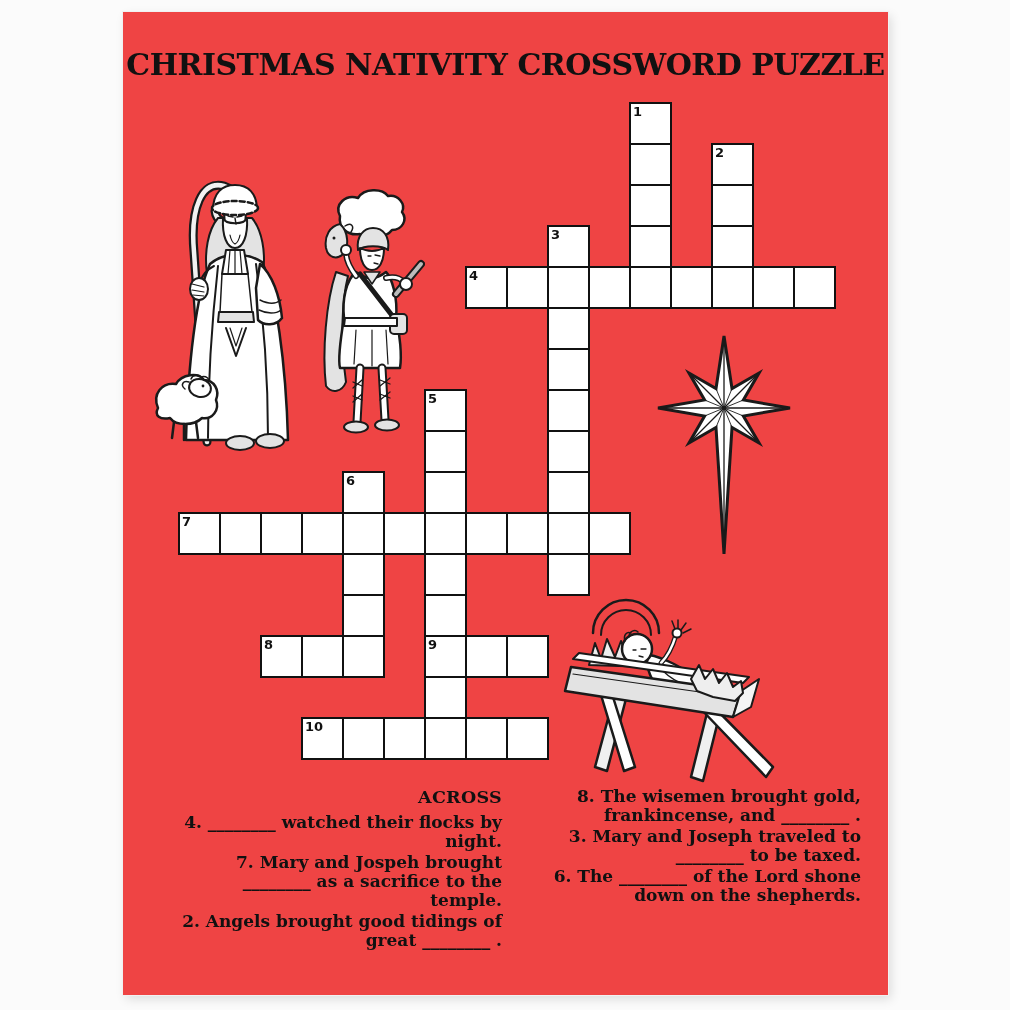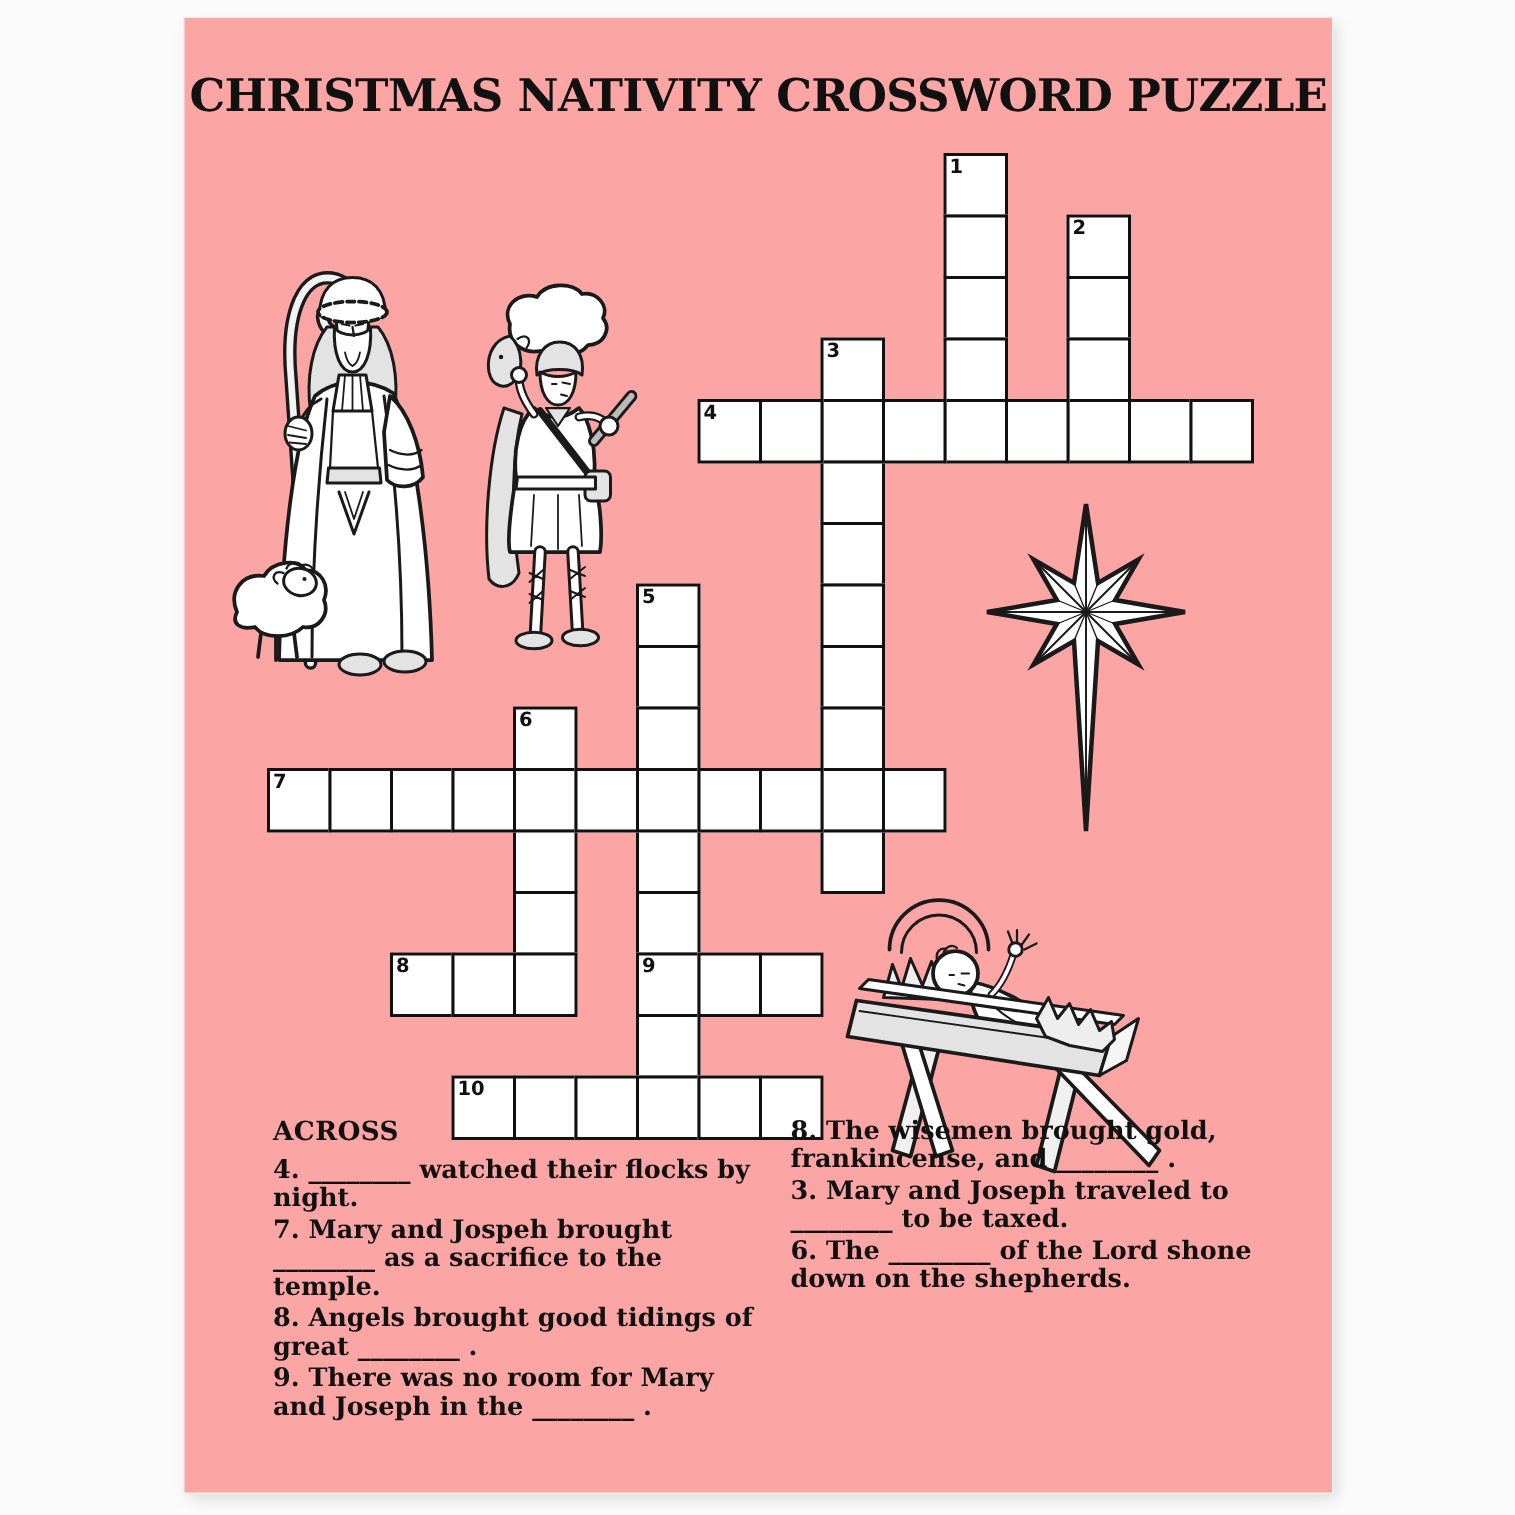--- a/index.html
+++ b/index.html
@@ -3,39 +3,39 @@
 <meta charset="utf-8">
 <style>
   html, body { margin:0; padding:0; }
   body {
     width:1010px; height:1010px; position:relative;
     background:#fbfbfb; overflow:hidden;
     font-family:"DejaVu Serif", serif; color:#111;
   }
   .page {
     position:absolute; left:123px; top:12px; width:765px; height:983px;
-    background:#fca5a5;
+    background:#ef4444;
     box-shadow:0 0 0 1px #f1f1f1, 3px 4px 10px rgba(0,0,0,0.13);
   }
   .title {
     position:absolute; top:35px; left:0; width:100%; margin:0;
     text-align:center; font-size:30px; font-weight:bold; letter-spacing:-0.5px;
     color:#111; font-family:"DejaVu Serif", serif;
   }
   #grid { position:absolute; left:55px; top:90px; width:658px; height:658px; }
   .cell {
     position:absolute; width:43px; height:43px; box-sizing:border-box;
     border:2px solid #111; background:#fff;
   }
   .cell .num {
     position:absolute; top:0; left:2px;
     font:bold 13px "DejaVu Sans", sans-serif; color:#111;
   }
   .illus { position:absolute; }
-  .clues { position:absolute; top:733px; }
+  .clues { position:absolute; top:775px;text-align:right; }
   #across-col { left:59px;  width:320px; }
   #down-col   { left:404px; width:334px; }
   .clues h2 {
     margin:0 0 6px 0; font-size:17.5px; font-weight:bold; letter-spacing:0.3px;
     font-family:"DejaVu Serif", serif;
   }
   .clue {
     font-size:17px; font-weight:bold; line-height:19px; margin-bottom:2px;
     font-family:"DejaVu Serif", serif;
   }
@@ -251,22 +251,21 @@
 
       <path d="M128 86 L136 72 L142 86 L150 76 L156 90 L164 80 L170 94 L178 88 L180 100 L172 108 L150 104 L134 98 Z" fill="#eeeeee" stroke-width="2"></path>
     </g>
   </svg>
 
   <div class="clues" id="across-col">
     <h2>ACROSS</h2>
     <div id="across-list">
         <div class="clue">4. ________ watched their flocks by night.</div>
         <div class="clue">7. Mary and Jospeh brought ________ as a sacrifice to the temple.</div>
-        <div class="clue">8. Angels brought good tidings of great ________ .</div>
-        <div class="clue">9. There was no room for Mary and Joseph in the ________ .</div>
+        <div class="clue">2. Angels brought good tidings of great ________ .</div>
       </div>
   </div>
   <div class="clues" id="down-col">
     <div id="down-list">
         <div class="clue">8. The wisemen brought gold, frankincense, and ________ .</div>
         <div class="clue">3. Mary and Joseph traveled to ________ to be taxed.</div>
         <div class="clue">6. The ________ of the Lord shone down on the shepherds.</div>
       </div>
   </div>
 

